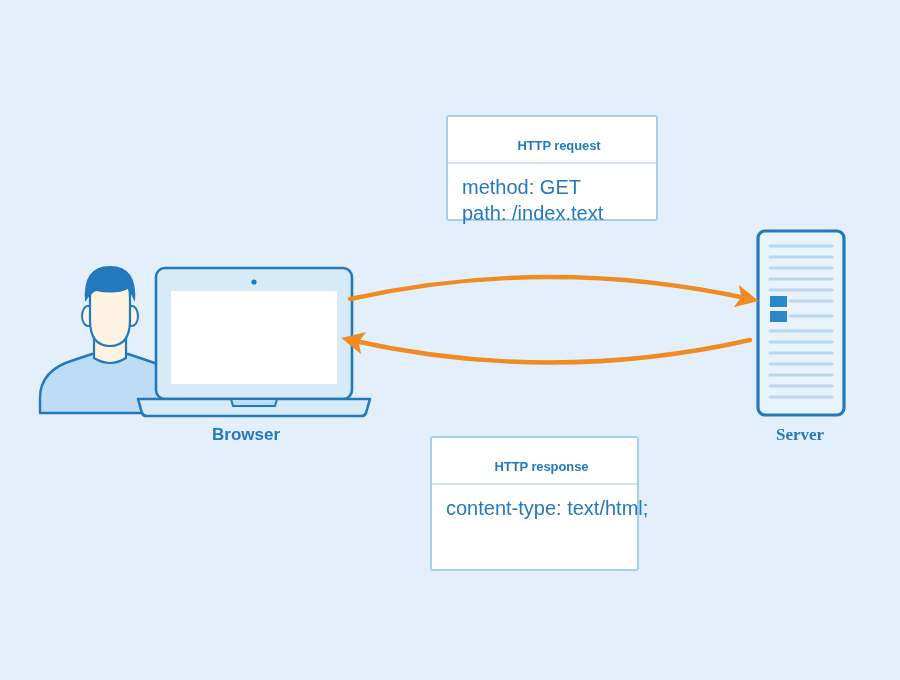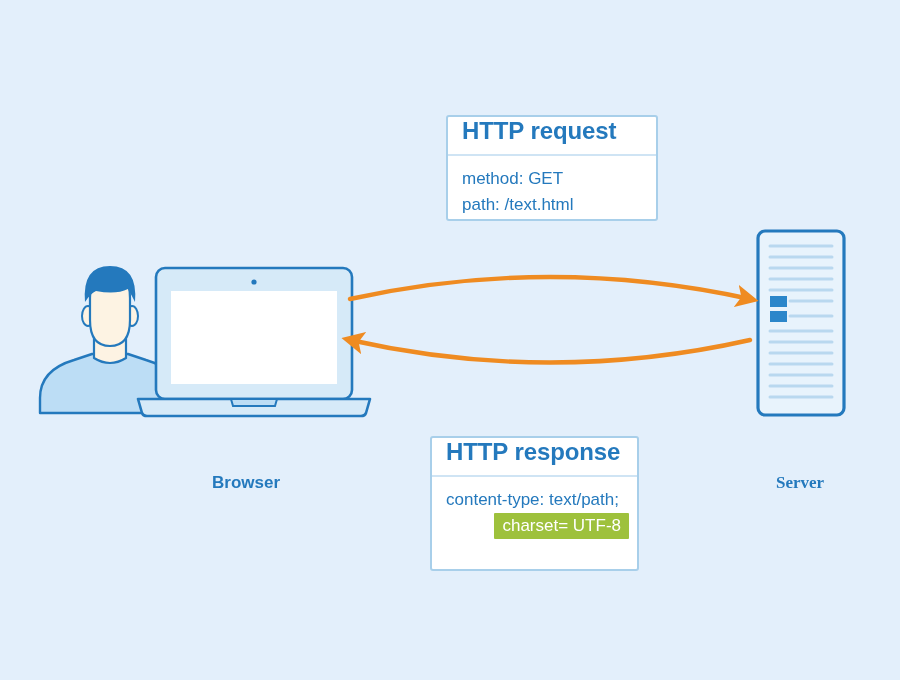--- a/index.html
+++ b/index.html
@@ -24,33 +24,34 @@
 
   
   .msg-box {
     position: absolute;
     background: #ffffff;
     border: 2px solid #a8cfea;
     border-radius: 3px;
     box-sizing: border-box;
   }
   .msg-title {
-    font-size: 24px;
+    font-size: 13px;
     font-weight: bold;
     color: #2479bd;
-    padding: 0 0 9px 14px;
+    padding: 21px 0 9px 14px;
     border-bottom: 2px solid #cfe4f4;
     letter-spacing: -0.1px;
     white-space: nowrap;
+    text-align: center;
   }
   .msg-body {
     padding: 10px 0 10px 14px;
   }
   .msg-line {
-    font-size: 17px;
+    font-size: 20px;
     color: #2479bd;
     line-height: 26px;
     white-space: nowrap;
   }
   .msg-line.indent {
     text-align: right;
     padding-right: 8px;
   }
   .highlight {
     background: #9ec13c;
@@ -65,21 +66,20 @@
   #response-box { left: 430px; top: 436px;  width: 209px; height: 135px; }
 
   
   .caption {
     position: absolute;
     font-size: 17px;
     font-weight: bold;
     color: #2479bd;
     text-align: center;
     white-space: nowrap;
-    margin-top: 48px;
   }
   #browser-caption { left: 146px; top: 425px; width: 200px; }
   #server-caption  { left: 720px; top: 425px; width: 160px; font-family: Liberation Serif, serif; }
 
   
   #browser-illustration { left: 32px;  top: 258px; width: 345px; height: 160px; }
   #server-illustration  { left: 752px; top: 228px; width: 100px; height: 190px; }
   #arrows-layer         { left: 330px; top: 255px; width: 440px; height: 120px; }
 </style>
 </head>
@@ -160,27 +160,24 @@
       <path d="M20 44 Q220 0 420 44" fill="none" stroke="#ef8b21" stroke-width="4.4" stroke-linecap="round" marker-end="url(#arrowhead-right)"></path>
 
       <path d="M420 85 Q220 130 20 85" fill="none" stroke="#ef8b21" stroke-width="4.4" stroke-linecap="round" marker-end="url(#arrowhead-left)"></path>
     </svg>
   </div>
 
   <div class="msg-box" id="request-box">
     <div class="msg-title">HTTP request</div>
     <div class="msg-body">
       <div class="msg-line">method: GET</div>
-      <div class="msg-line">path: /text.html</div>
+      <div class="msg-line">path: /index.text</div>
     </div>
   </div>
 
   <div class="msg-box" id="response-box">
     <div class="msg-title">HTTP response</div>
     <div class="msg-body">
-      <div class="msg-line">content-type: text/path;</div>
-      <div class="msg-line indent">
-        <span class="highlight">charset= UTF-8</span>
-      </div>
+      <div class="msg-line">content-type: text/html;</div>
     </div>
   </div>
 
 </div>
 
 </body></html>

